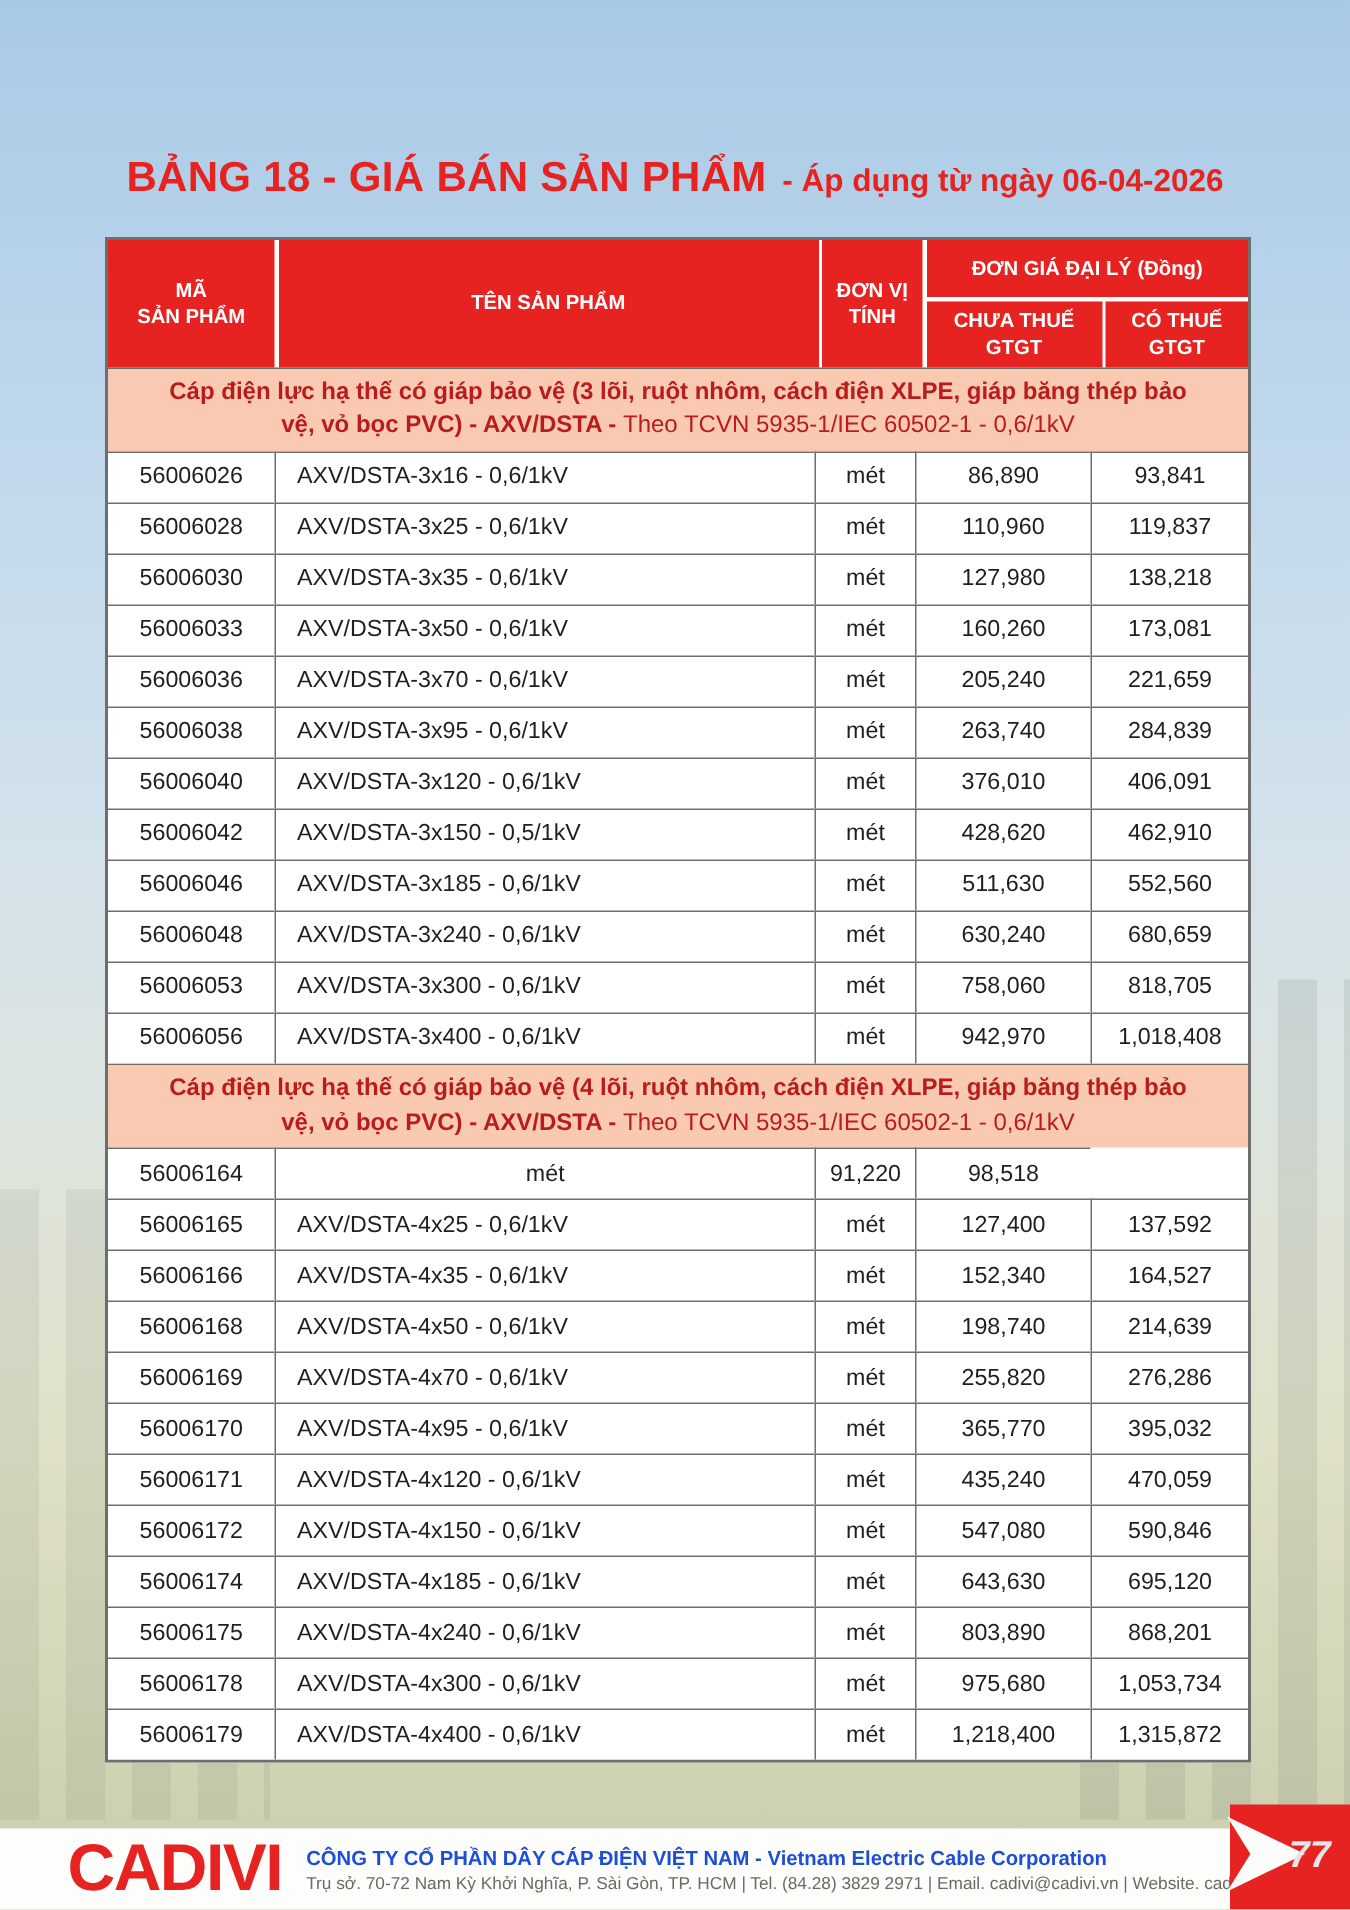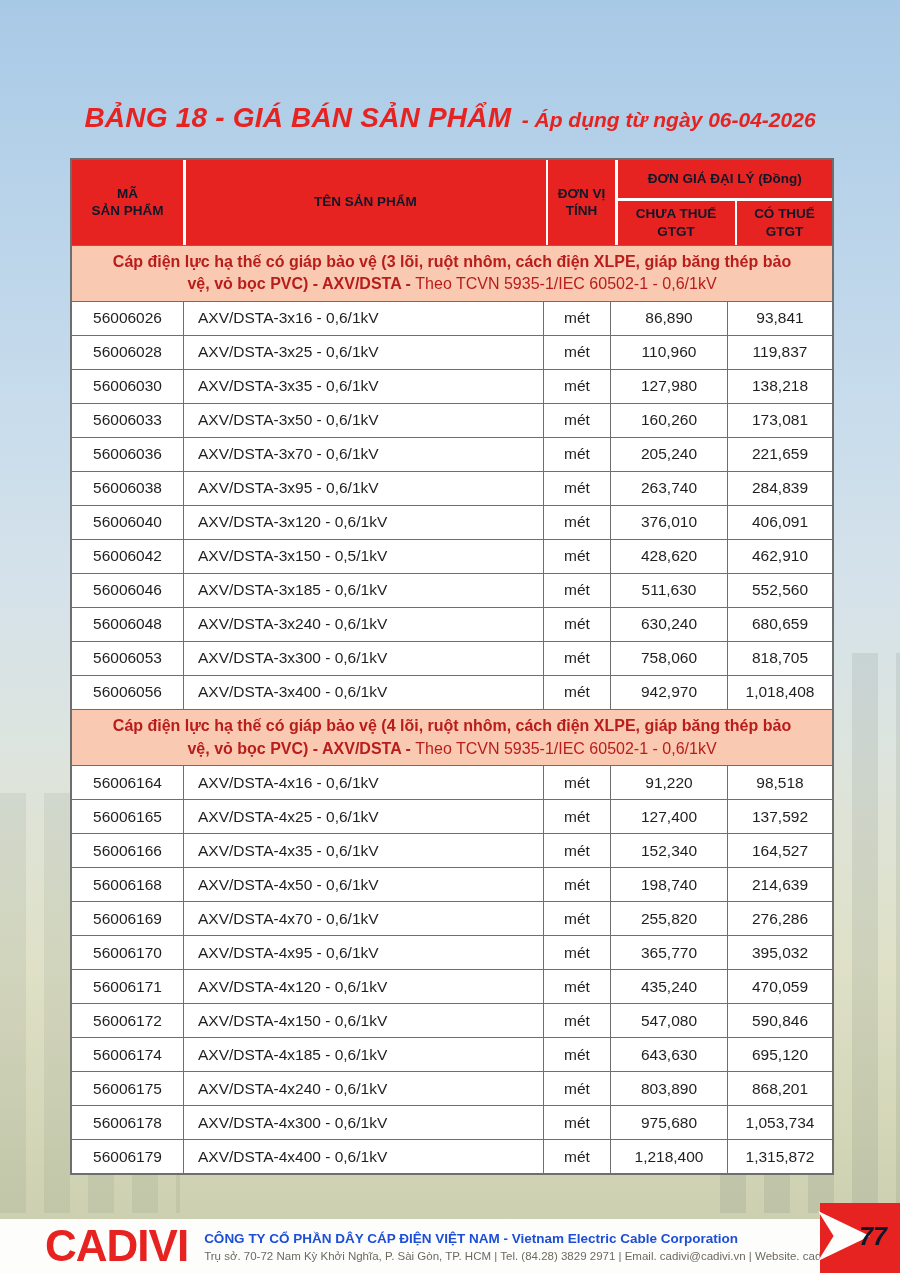--- a/index.html
+++ b/index.html
@@ -9,29 +9,29 @@
     background:
       linear-gradient(180deg, rgba(170,200,228,0) 58%, rgba(196,200,168,.28) 82%, rgba(186,190,156,.38) 100%),
       linear-gradient(180deg,#a8c9e6 0%,#b5d1e9 12%,#c6dbec 30%,#d5e2ea 46%,#dfe5dc 62%,#e6e7cf 76%,#dcdec0 90%,#d2d4b6 100%);
   }
   .bg-buildings{position:absolute;bottom:60px;width:180px;height:420px;opacity:.10;pointer-events:none;
     background:repeating-linear-gradient(90deg,#5a6b60 0 26px,transparent 26px 44px);}
   .bg-left{left:0;}
   .bg-right{right:0;height:560px;opacity:.13;}
 
   .title{position:absolute;top:102px;left:0;width:100%;text-align:center;
-    color:#e62320;font-style:italic;font-weight:bold;white-space:nowrap;}
+    color:#e62320;font-weight:bold;white-space:nowrap;}
   .title .main{font-size:28px;letter-spacing:.2px;}
   .title .suffix{font-size:21px;margin-left:6px;}
 
   .price-table{position:absolute;left:70px;top:158px;width:764px;
     border:2px solid #6e6e6e;box-sizing:border-box;background:#fff;}
   .thead{display:grid;grid-template-columns:111px 360px 67px 117px 1fr;
     grid-template-rows:38px 44px;gap:2.5px;background:#fff;}
-  .thead .hcell{background:#e62320;color:#0f172a;display:flex;align-items:center;justify-content:center;
+  .thead .hcell{background:#e62320;color:#ffffff;display:flex;align-items:center;justify-content:center;
     text-align:center;font-weight:bold;font-size:13.5px;line-height:1.3;white-space:pre-line;}
   .h-code{grid-row:1/3;grid-column:1;}
   .h-name{grid-row:1/3;grid-column:2;}
   .h-unit{grid-row:1/3;grid-column:3;}
   .h-group{grid-row:1;grid-column:4/6;font-size:14px;}
   .h-ex{grid-row:2;grid-column:4;}
   .h-inc{grid-row:2;grid-column:5;}
 
   .section-head{background:#f9cab1;color:#b91c1c;text-align:center;
     font-size:16px;line-height:1.42;padding:5px 28px;border-top:1.5px solid #6e6e6e;}
@@ -49,21 +49,21 @@
     margin-left:45px;line-height:1;}
   .company-block{margin-left:16px;}
   .company{color:#1d4ed8;font-weight:bold;font-size:13.5px;margin-bottom:4px;white-space:nowrap;}
   .address{color:#6e6a60;font-size:11.5px;white-space:nowrap;}
 
   .ribbon{position:absolute;right:0;bottom:0;width:80px;height:70px;background:#e62320;}
   .ribbon .chevron{position:absolute;left:-2px;top:8px;width:52px;height:50px;background:#fdfdfc;
     -webkit-clip-path:polygon(0 0,100% 50%,0 100%,30% 50%);
     clip-path:polygon(0 0,100% 50%,0 100%,30% 50%);}
   .ribbon .pagenum{position:absolute;right:13px;top:50%;transform:translateY(-54%);
-    color:#0f172a;font-size:25px;font-weight:bold;font-style:italic;}
+    color:#e5e5e5;font-size:25px;font-weight:bold;font-style:italic;}
 </style>
 </head>
 <body>
 
 <div class="bg-buildings bg-left"></div>
 <div class="bg-buildings bg-right"></div>
 
 <div class="title">
   <span class="main">BẢNG 18 - GIÁ BÁN SẢN PHẨM</span>
   <span class="suffix">- Áp dụng từ ngày 06-04-2026</span>
@@ -164,21 +164,20 @@
       <div class="row">
         <div class="cell c-code">56006056</div>
         <div class="cell c-name">AXV/DSTA-3x400 - 0,6/1kV</div>
         <div class="cell c-unit">mét</div>
         <div class="cell c-ex">942,970</div>
         <div class="cell c-inc">1,018,408</div>
       </div>
       <div class="section-head"><b>Cáp điện lực hạ thế có giáp bảo vệ (4 lõi, ruột nhôm, cách điện XLPE, giáp băng thép bảo vệ, vỏ bọc PVC) - AXV/DSTA - </b><span>Theo TCVN 5935-1/IEC 60502-1 - 0,6/1kV</span></div>
       <div class="row">
         <div class="cell c-code">56006164</div>
-        <div class="cell c-name">AXV/DSTA-4x16 - 0,6/1kV</div>
         <div class="cell c-unit">mét</div>
         <div class="cell c-ex">91,220</div>
         <div class="cell c-inc">98,518</div>
       </div>
       <div class="row">
         <div class="cell c-code">56006165</div>
         <div class="cell c-name">AXV/DSTA-4x25 - 0,6/1kV</div>
         <div class="cell c-unit">mét</div>
         <div class="cell c-ex">127,400</div>
         <div class="cell c-inc">137,592</div>

